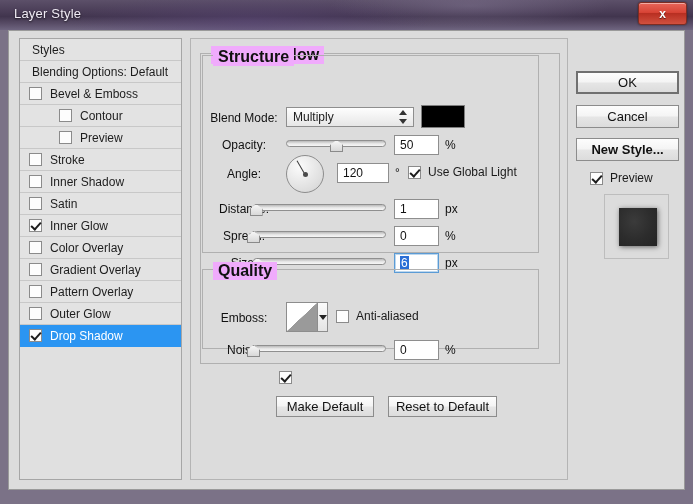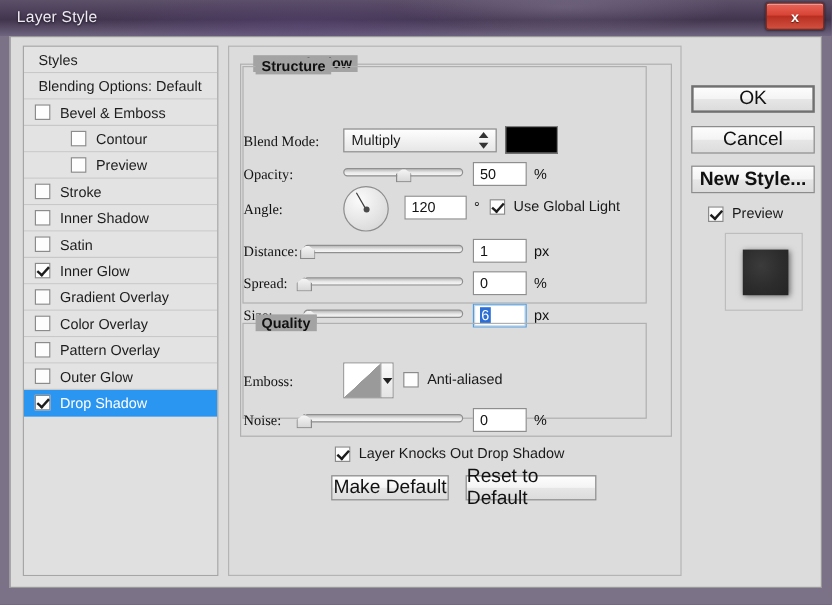--- a/index.html
+++ b/index.html
@@ -142,37 +142,36 @@
   }
 
   .group {
     position: absolute;
     border: 1px solid #b0b0b0;
     box-sizing: border-box;
   }
   .group > .legend {
     position: absolute;
     top: -8px; left: 10px;
-    background: #a3a3a3;
+    background: #f0abfc;
     padding: 0 5px;
     font-weight: bold;
-    font-size: 12px;
+    font-size: 16px;
     color: #111;
   }
 
   #group-dropshadow { left: 9px; top: 14px; width: 360px; height: 311px; }
   #group-structure  { left: 11px; top: 16px; width: 337px; height: 198px; }
   #group-quality    { left: 11px; top: 230px; width: 337px; height: 80px; }
   .lbl {
     position: absolute;
-    text-align: left;
+    text-align: center;
     font-size: 12px;
     color: #111;
     white-space: nowrap;
-    font-family: Liberation Serif, serif;
   }
 
   
   .combo {
     position: absolute;
     height: 20px;
     background: linear-gradient(to bottom, #fefefe 0%, #f2f2f2 50%, #e6e6e6 100%);
     border: 1px solid #8e8e8e;
     box-sizing: border-box;
     display: flex; align-items: center;
@@ -309,21 +308,21 @@
     font-size: 12px;
     cursor: pointer;
   }
 
   
   .btn {
     background: linear-gradient(to bottom, #fdfdfd 0%, #f4f4f4 48%, #e6e6e6 52%, #dcdcdc 100%);
     border: 1px solid #8c8c8c;
     box-sizing: border-box;
     display: flex; align-items: center; justify-content: center;
-    font-size: 16px;
+    font-size: 13px;
     color: #111;
     cursor: pointer;
   }
   .btn.default { border: 2px solid #707070; }
 
   #make-default  { position: absolute; left: 85px;  top: 357px; width: 98px; height: 21px; }
   #reset-default { position: absolute; left: 197px; top: 357px; width: 109px; height: 21px; }
   #knocks-out    { position: absolute; left: 88px;  top: 332px; }
 
   
@@ -413,27 +412,27 @@
           <div class="style-row">
             <span class="cb-wrap">
               <span class="chk on"></span>
             </span>
             <span>Inner Glow</span>
           </div>
           <div class="style-row">
             <span class="cb-wrap">
               <span class="chk"></span>
             </span>
+            <span>Color Overlay</span>
+          </div>
+          <div class="style-row">
+            <span class="cb-wrap">
+              <span class="chk"></span>
+            </span>
             <span>Gradient Overlay</span>
-          </div>
-          <div class="style-row">
-            <span class="cb-wrap">
-              <span class="chk"></span>
-            </span>
-            <span>Color Overlay</span>
           </div>
           <div class="style-row">
             <span class="cb-wrap">
               <span class="chk"></span>
             </span>
             <span>Pattern Overlay</span>
           </div>
           <div class="style-row">
             <span class="cb-wrap">
               <span class="chk"></span>
@@ -545,21 +544,20 @@
         <div class="track"></div>
         <div class="thumb" style="left: 0px;"></div>
       </div>
       <div class="numfield" id="noise-field" style="left: 203px; top: 301px; width: 45px;">
         <span>0</span>
       </div>
       <div class="unit" id="noise-unit" style="left: 254px; top: 304px;">%</div>
 
       <div class="inline-chk" id="knocks-out">
         <span class="chk on"></span>
-        <span>Layer Knocks Out Drop Shadow</span>
       </div>
       <div class="btn" id="make-default">Make Default</div>
       <div class="btn" id="reset-default">Reset to Default</div>
     </div>
 
     <div id="right-panel">
       <div class="btn default" id="ok-button">OK</div>
       <div class="btn" id="cancel-button">Cancel</div>
       <div class="btn" id="newstyle-button">New Style...</div>
       <div class="inline-chk" id="preview-chk">

